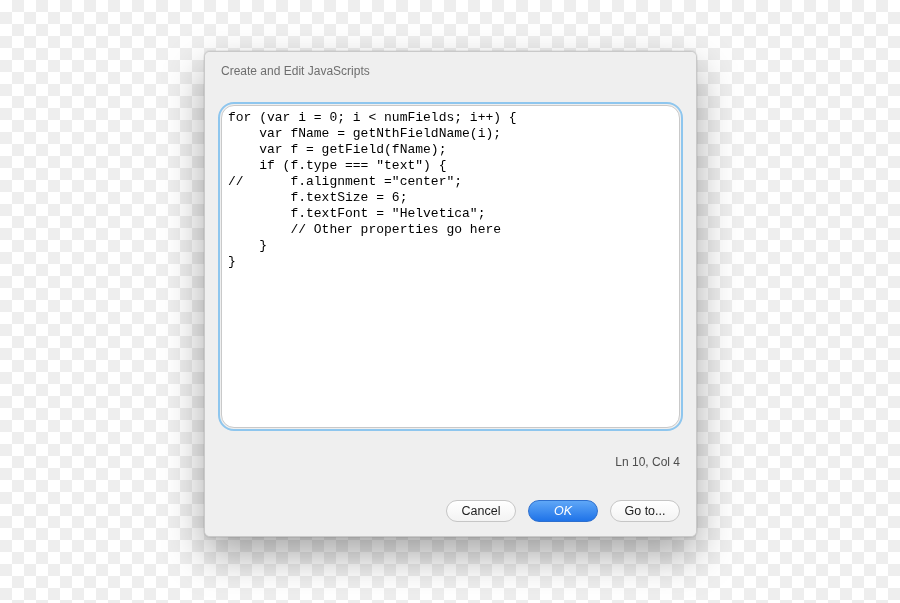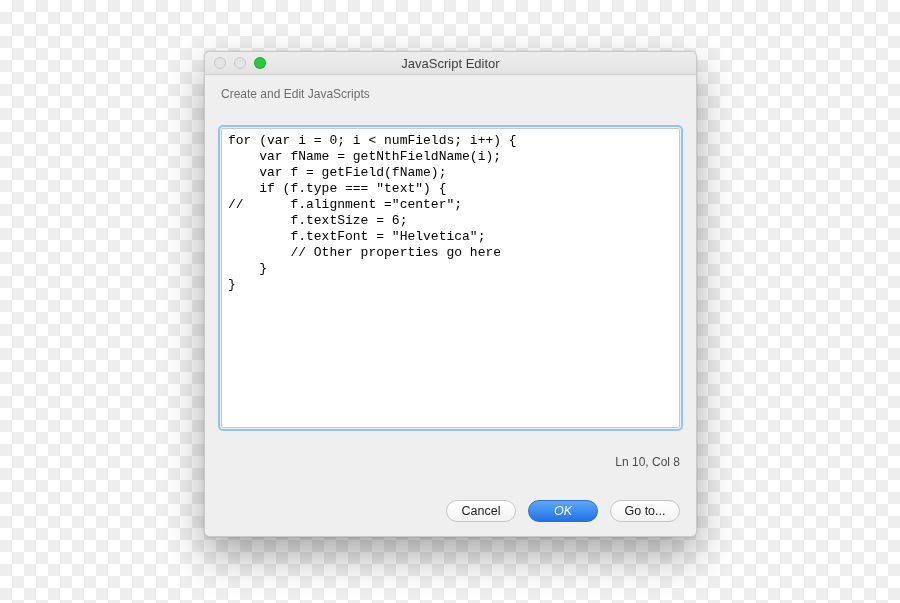--- a/index.html
+++ b/index.html
@@ -73,21 +73,21 @@
       margin-bottom: 6px;
     }
     .editor-wrap {
       flex: 1;
       min-height: 0;
     }
     .editor {
       width: 100%;
       height: 100%;
       border: 1px solid #c9c9c9;
-      border-radius: 2px;
+      border-radius: 13px;
       background: #fff;
       outline: 2px solid #8ec6ee;
       outline-offset: 1px;
       padding: 4px 6px;
       font-family: "Courier New", monospace;
       font-size: 13px;
       line-height: 16px;
       color: #000;
       white-space: pre;
       overflow: auto;
@@ -121,42 +121,34 @@
       border: 1px solid #2d6fce;
       color: #fff;
       min-width: 70px;
       font-style: italic;
     }
   </style>
 </head>
 <body>
 
 <div class="window">
-  <div class="titlebar">
-    <div class="traffic">
-      <div class="tl close"></div>
-      <div class="tl min"></div>
-      <div class="tl zoom"></div>
-    </div>
-    <div class="title">JavaScript Editor</div>
-  </div>
   <div class="content">
     <div class="group-label">Create and Edit JavaScripts</div>
     <div class="editor-wrap">
       <textarea class="editor" spellcheck="false" style="">for (var i = 0; i &lt; numFields; i++) {
     var fName = getNthFieldName(i);
     var f = getField(fName);
     if (f.type === "text") {
 //      f.alignment ="center";
         f.textSize = 6;
         f.textFont = "Helvetica";
         // Other properties go here
     }
 }</textarea>
     </div>
-    <div class="status">Ln 10, Col 8</div>
+    <div class="status">Ln 10, Col 4</div>
     <div class="buttons">
       <button class="btn">Cancel</button>
       <button class="btn primary">OK</button>
       <button class="btn">Go to...</button>
     </div>
   </div>
 </div>
 
 </body></html>

